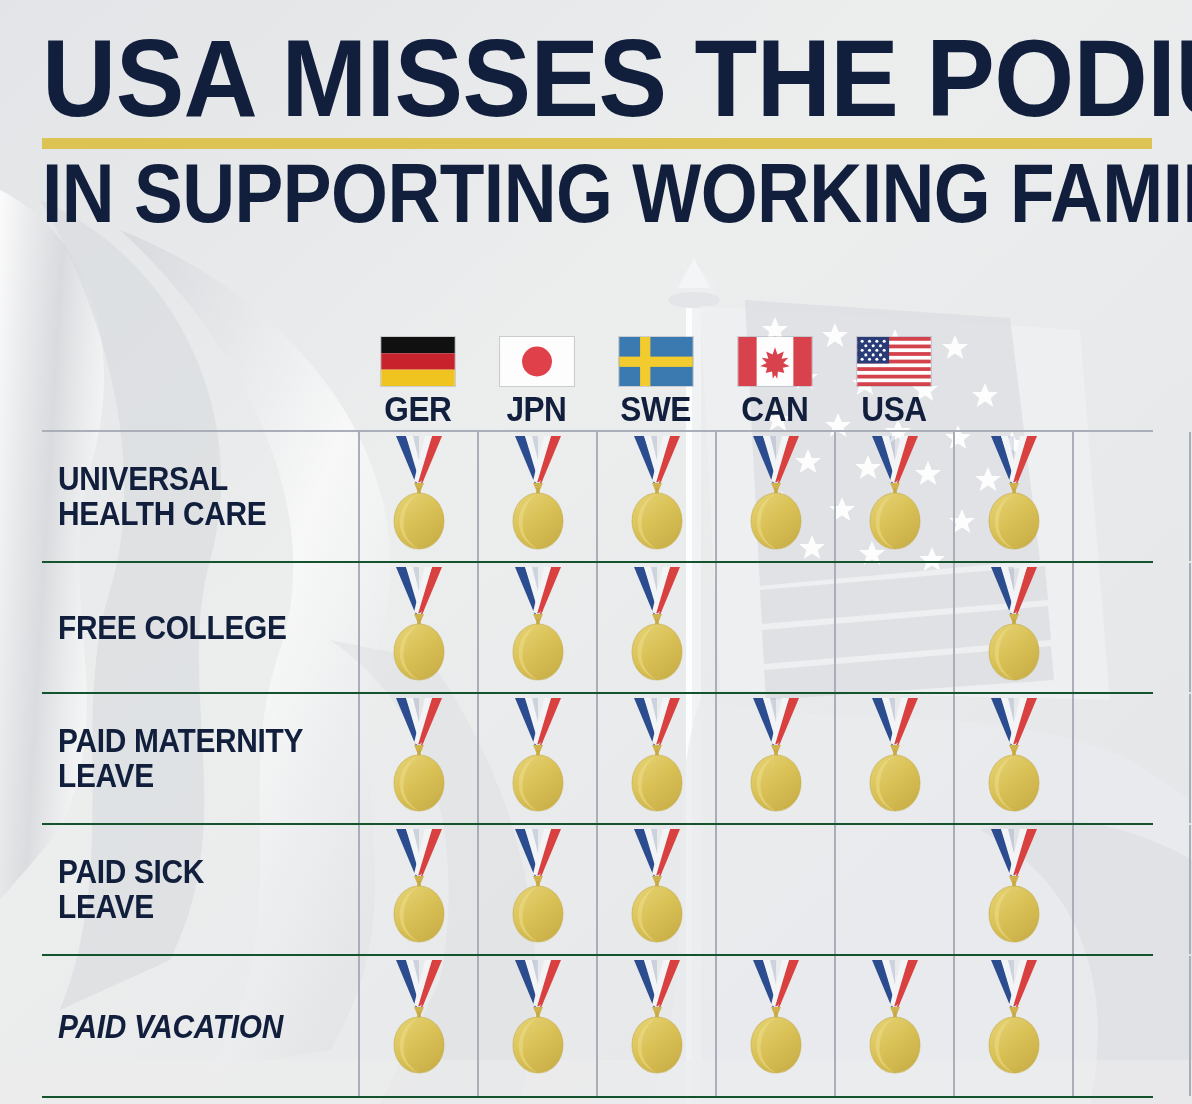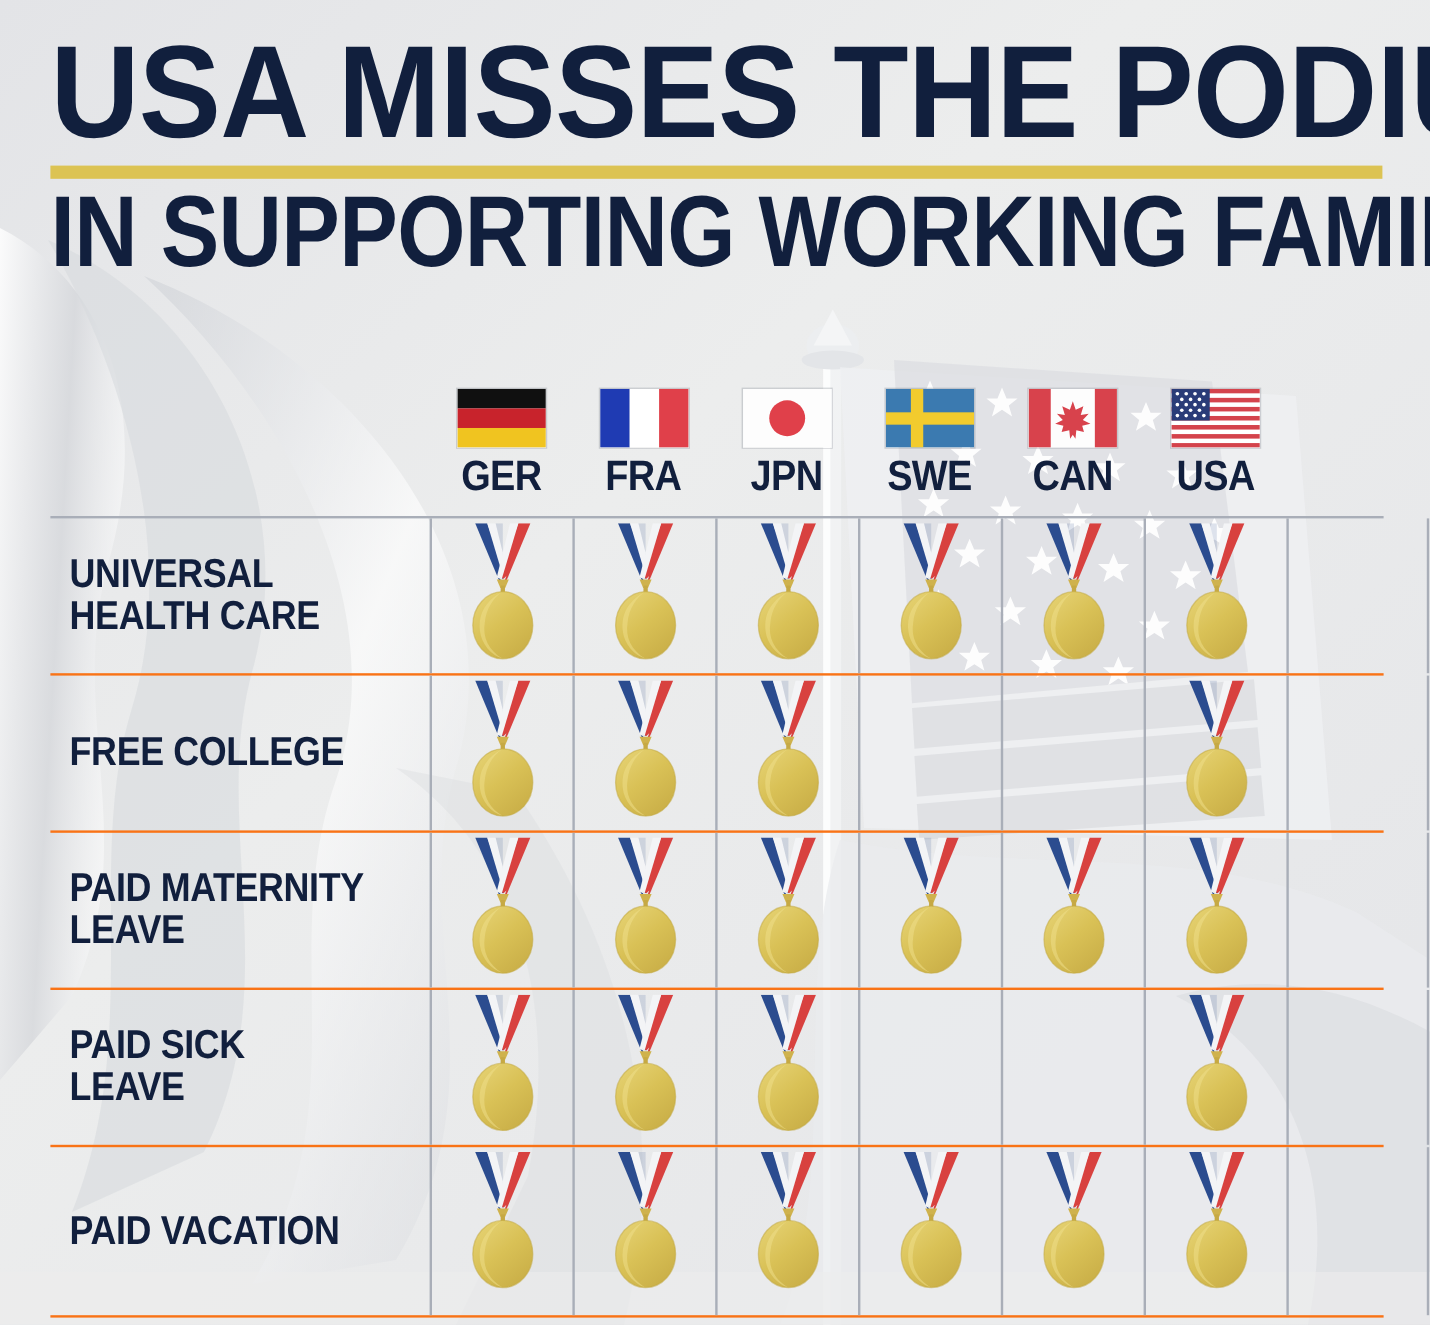--- a/index.html
+++ b/index.html
@@ -68,21 +68,21 @@
 
   .head-spacer { width: 316px; flex: none; }
 
   .head-cell {
     width: 119px;
     flex: none;
     display: flex;
     flex-direction: column;
     align-items: center;
     justify-content: flex-end;
-    padding-bottom: 18px;
+    padding-bottom: 5px;
   }
 
   .flag {
     width: 74px;
     height: 49px;
     margin-bottom: 8px;
     display: block;
     box-shadow: 0 0 0 1px rgba(140,145,155,0.35);
   }
   .flag svg { display: block; width: 100%; height: 100%; }
@@ -94,24 +94,24 @@
     letter-spacing: -0.5px;
     line-height: 1;
     transform: scaleX(1.02) scaleY(1.14);
     white-space: nowrap;
   }
 
   .body-rows { border-top: 2px solid #a9aeb8; }
 
   .row {
     display: flex;
-    border-bottom: 2px solid #f97316;
+    border-bottom: 2px solid #14532d;
     height: 131px;
   }
-  .row:last-child { height: 142px; }
+  .row:last-child { height: 142px; font-style: italic; }
 
   .row-label {
     width: 316px;
     flex: none;
     display: flex;
     align-items: center;
     padding-left: 16px;
     padding-right: 8px;
   }
 
@@ -297,30 +297,20 @@
         <span class="flag">
           <svg viewBox="0 0 30 20">
               <rect width="30" height="6.67" fill="#101010"></rect>
               <rect y="6.67" width="30" height="6.66" fill="#c8232c"></rect>
               <rect y="13.33" width="30" height="6.67" fill="#f0c420"></rect>
             </svg>
         </span>
         <span class="ccode">GER</span>
       </div>
 
-      <div class="head-cell">
-        <span class="flag">
-          <svg viewBox="0 0 30 20">
-              <rect width="10" height="20" fill="#1f3bb3"></rect>
-              <rect x="10" width="10" height="20" fill="#ffffff"></rect>
-              <rect x="20" width="10" height="20" fill="#e0404a"></rect>
-            </svg>
-        </span>
-        <span class="ccode">FRA</span>
-      </div>
 
       <div class="head-cell">
         <span class="flag">
           <svg viewBox="0 0 30 20">
               <rect width="30" height="20" fill="#fdfdfd"></rect>
               <circle cx="15" cy="10" r="6.1" fill="#e0404a"></circle>
             </svg>
         </span>
         <span class="ccode">JPN</span>
       </div>

